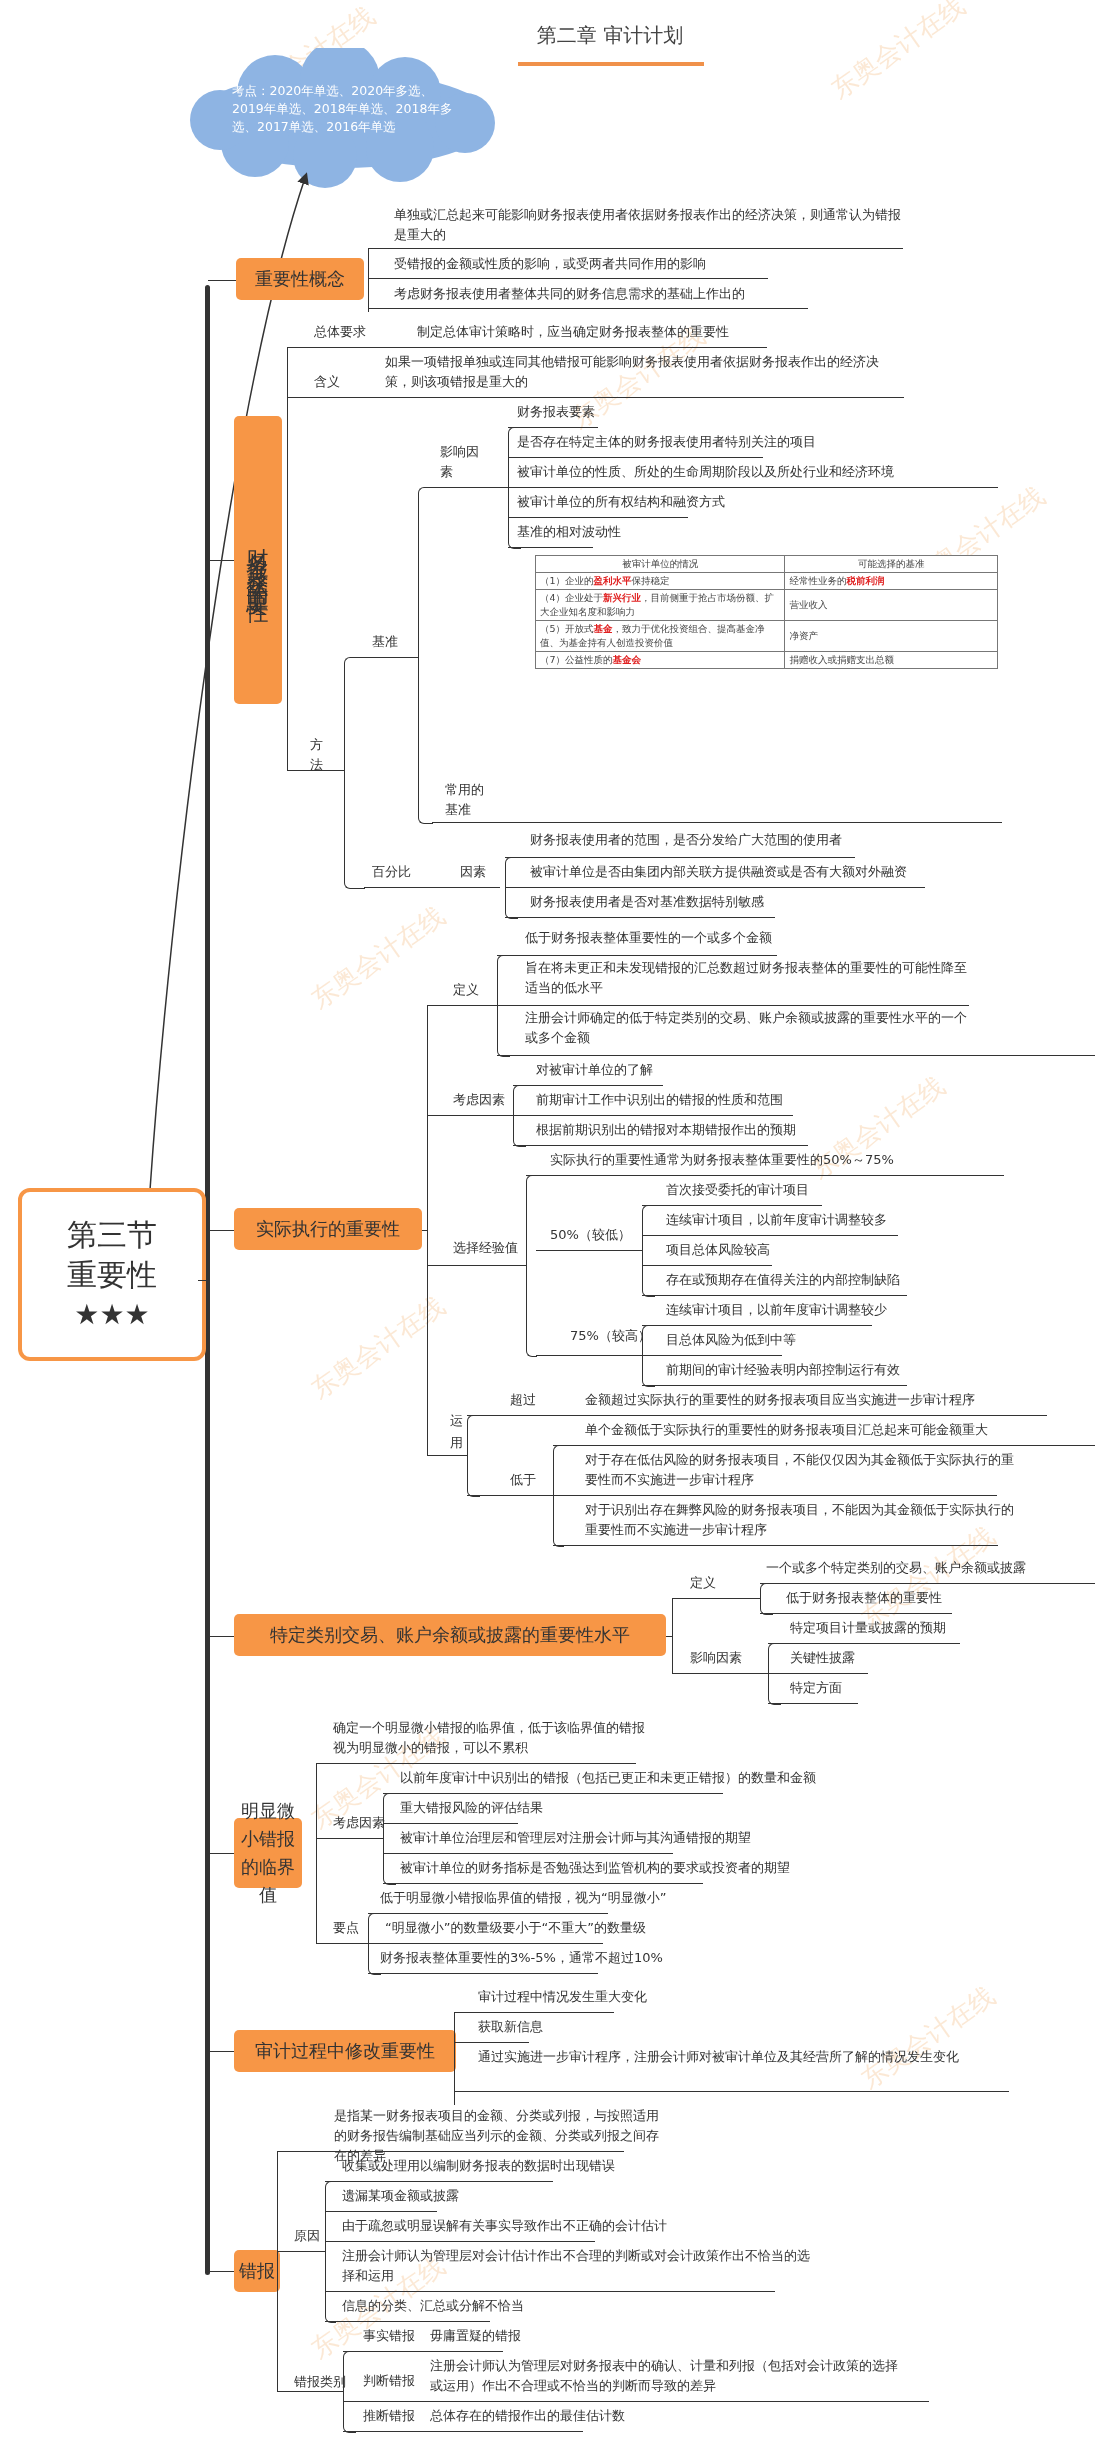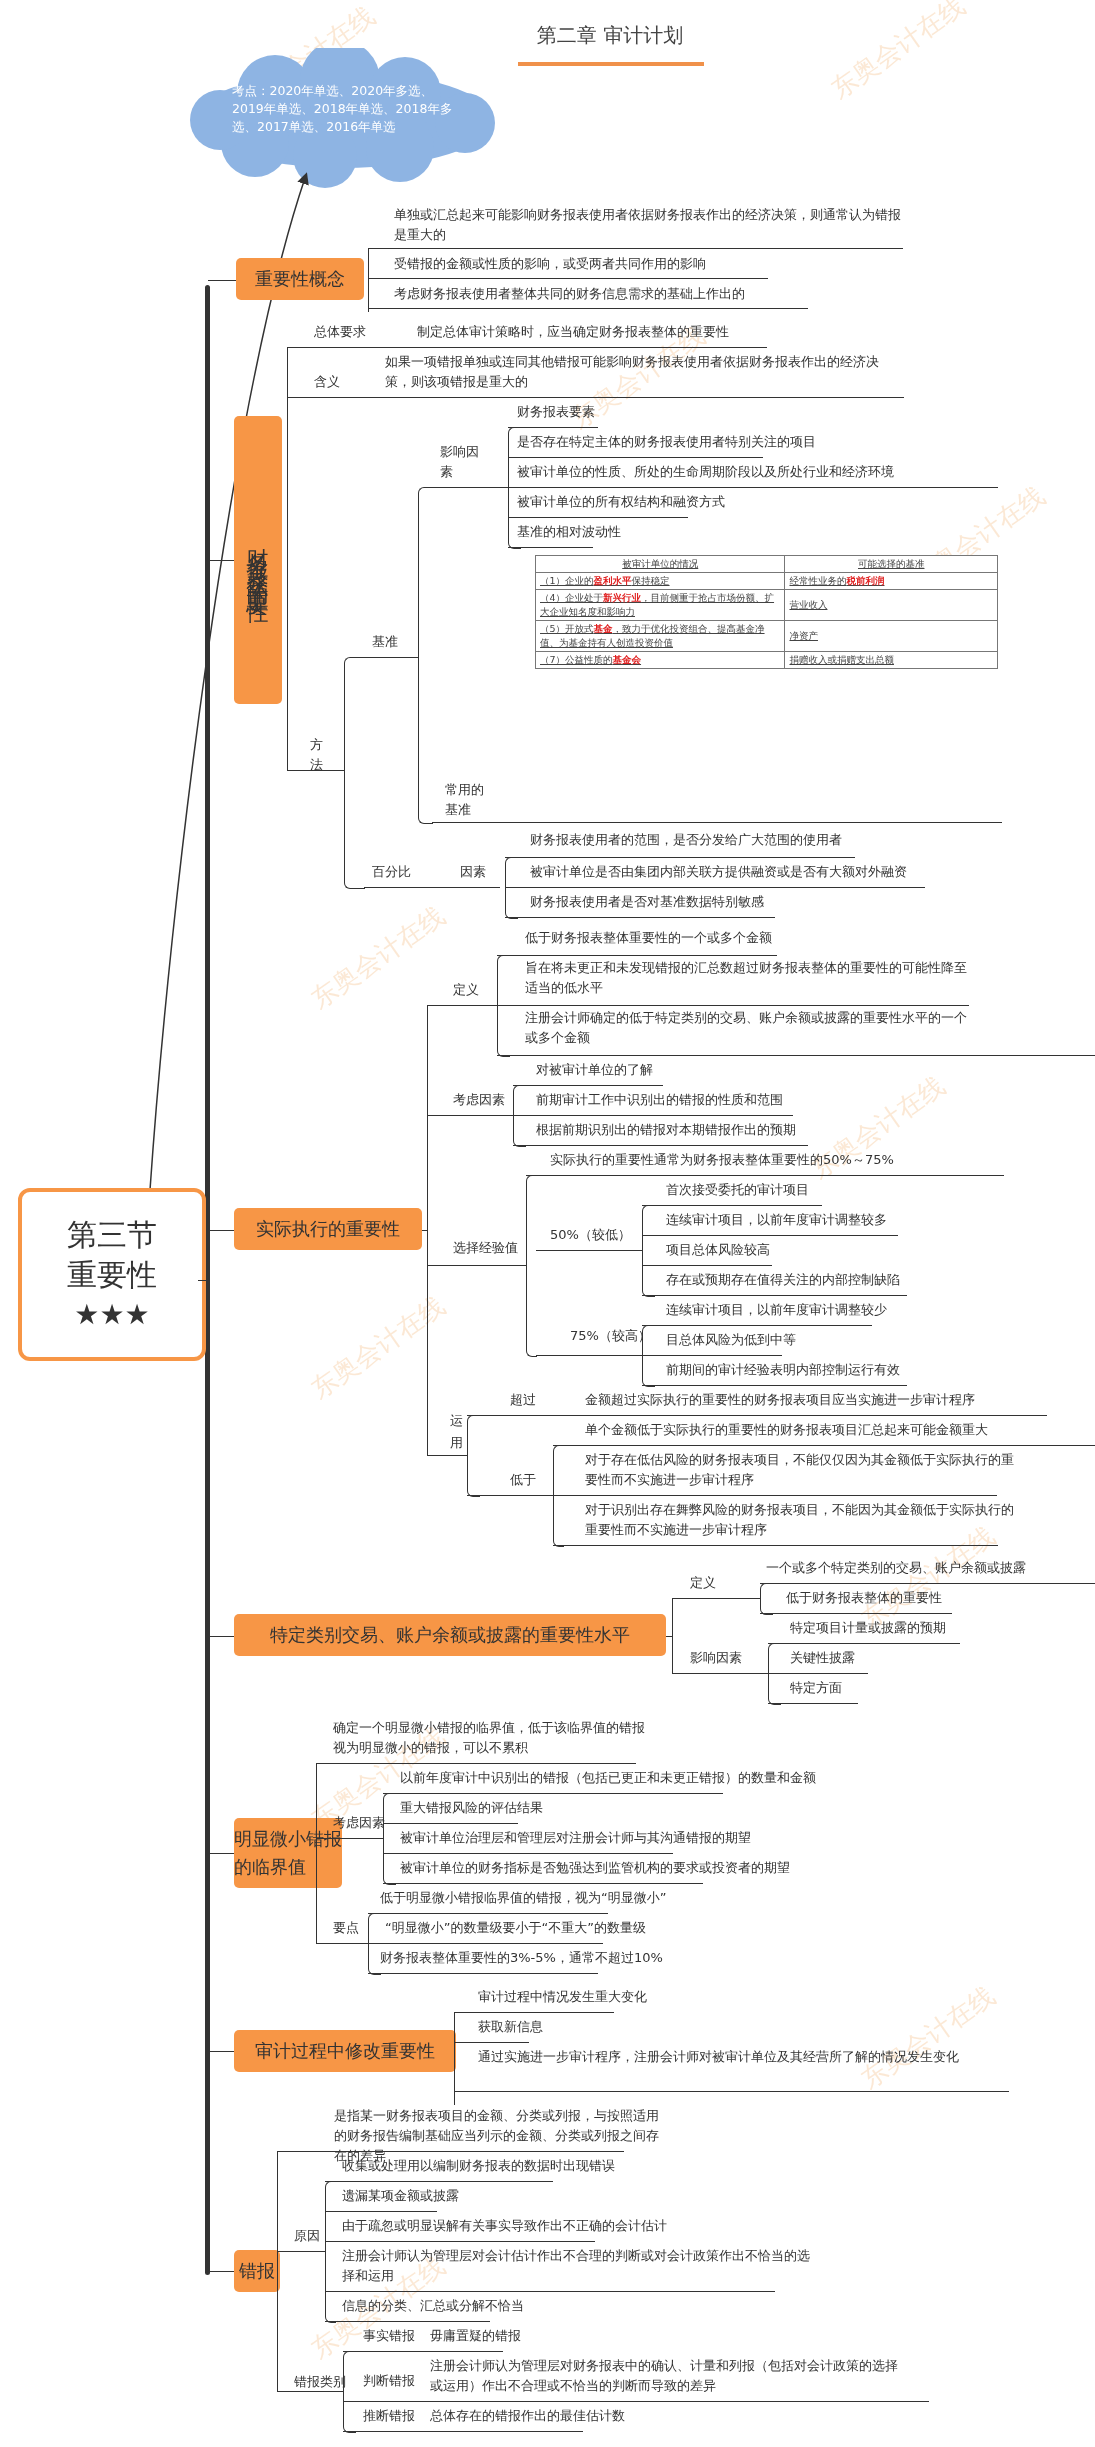--- a/index.html
+++ b/index.html
@@ -11,34 +11,34 @@
   }
   .abs { position:absolute; }
   .t { position:absolute; font-size:13px; line-height:20px; color:#333; white-space:nowrap; }
   .tw { white-space:normal; }
   .hl { position:absolute; height:0; border-top:1px solid #333; }
   .vl { position:absolute; width:0; border-left:1px solid #333; }
   .brk { position:absolute; border:1px solid #333; border-right:none; border-radius:6px 0 0 6px; }
   .topic {
     position:absolute; background:#f79646; border-radius:5px;
     color:#333; font-size:18px; line-height:24px;
-    display:flex; align-items:center; justify-content:center; text-align:left;
+    display:flex; align-items:center; justify-content:center; text-align:center;
   }
   .title { position:absolute; left:510px; top:22px; width:200px; text-align:center; font-size:20px; color:#444; }
   .title-line { position:absolute; left:518px; top:62px; width:186px; height:4px; background:#f0914a; }
   .cloud { position:absolute; left:175px; top:48px; width:335px; height:140px; }
   .cloud-text { position:absolute; left:232px; top:82px; width:225px; font-size:12.5px; line-height:18px; color:#fff; }
   .central {
     position:absolute; left:18px; top:1188px; width:180px; height:165px;
     border:4px solid #f79646; border-radius:12px; background:#fff;
     display:flex; flex-direction:column; align-items:center; justify-content:center;
     font-size:30px; line-height:40px; color:#333;
   }
   .spine { position:absolute; left:205px; top:285px; width:5px; height:1990px; background:#333; border-radius:3px; }
-  table.bench { position:absolute; left:535px; top:555px; width:463px; border-collapse:collapse; font-size:9.5px; line-height:14px; color:#444; background:#fff;text-decoration:underline; }
+  table.bench { position:absolute; left:535px; top:555px; width:463px; border-collapse:collapse; font-size:9.5px; line-height:14px; color:#444; background:#fff; }
   table.bench td, table.bench th { border:1px solid #777; padding:1px 4px; font-weight:normal; text-align:left; vertical-align:middle; }
   table.bench th { text-align:center; }
   .red { color:#e02020; font-weight:bold; }
   .wm { position:absolute; color:#f5c08a; opacity:0.35; font-size:26px; transform:rotate(-35deg); white-space:nowrap; pointer-events:none; }
 </style>
 </head>
 <body>
 
 <div class="wm" style="left:230px;top:40px">东奥会计在线</div>
 <div class="wm" style="left:820px;top:30px">东奥会计在线</div>
@@ -258,21 +258,21 @@
 <div class="hl" style="left:672px;top:1673px;width:96px"></div>
 <div class="brk" style="left:768px;top:1643px;width:12px;height:60px"></div>
 <div class="t" style="left:790px;top:1618px">特定项目计量或披露的预期</div>
 <div class="hl" style="left:768px;top:1643px;width:192px"></div>
 <div class="t" style="left:790px;top:1648px">关键性披露</div>
 <div class="hl" style="left:768px;top:1673px;width:100px"></div>
 <div class="t" style="left:790px;top:1678px">特定方面</div>
 <div class="hl" style="left:768px;top:1703px;width:90px"></div>
 
 <div class="hl" style="left:208px;top:1853px;width:26px"></div>
-<div class="topic" style="left:234px;top:1818px;width:108px;height:70px;font-size:18px;line-height:28px">明显微小错报的临界值</div>
+<div class="topic" style="left:234px;top:1818px;width:68px;height:70px;font-size:18px;line-height:28px">明显微小错报的临界值</div>
 <div class="vl" style="left:316px;top:1763px;height:180px"></div>
 <div class="t tw" style="left:333px;top:1718px;width:320px">确定一个明显微小错报的临界值，低于该临界值的错报视为明显微小的错报，可以不累积</div>
 <div class="hl" style="left:316px;top:1763px;width:320px"></div>
 
 <div class="t" style="left:333px;top:1813px">考虑因素</div>
 <div class="hl" style="left:316px;top:1838px;width:67px"></div>
 <div class="brk" style="left:383px;top:1793px;width:12px;height:90px"></div>
 <div class="t" style="left:400px;top:1768px">以前年度审计中识别出的错报（包括已更正和未更正错报）的数量和金额</div>
 <div class="hl" style="left:383px;top:1793px;width:340px"></div>
 <div class="t" style="left:400px;top:1798px">重大错报风险的评估结果</div>

